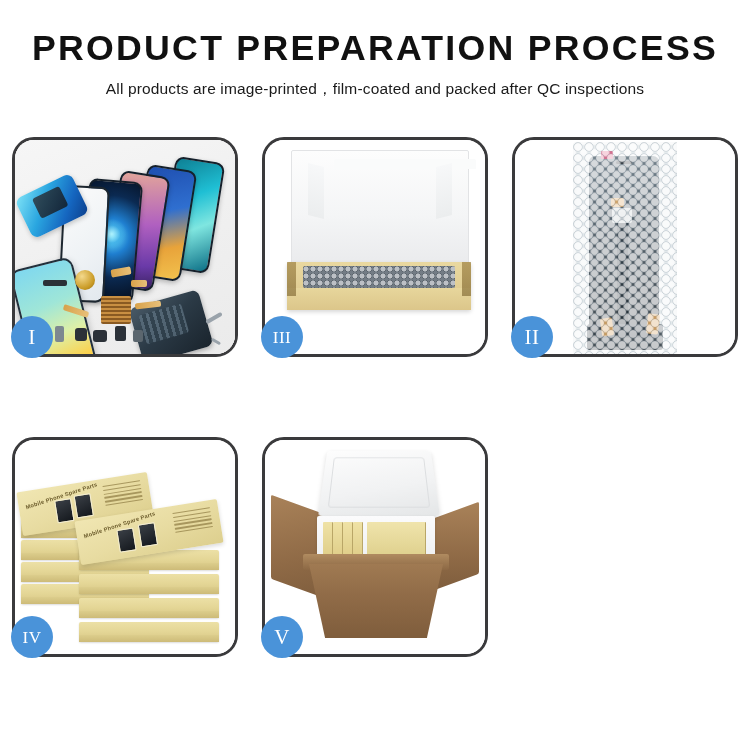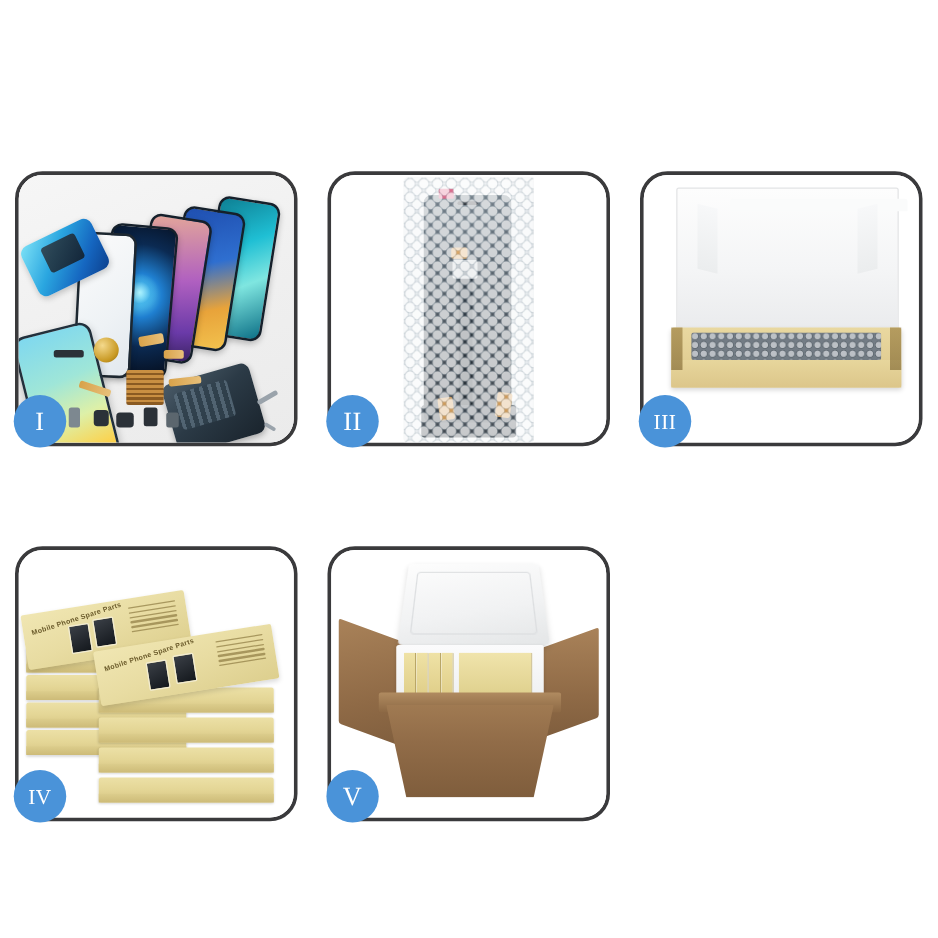--- a/index.html
+++ b/index.html
@@ -237,20 +237,24 @@
        background:rgba(140,112,76,.5);border-radius:1px;}
   .bc-sheet{position:absolute;right:6px;top:2px;width:52px;height:26px;
        background:linear-gradient(150deg,#fafafa,#ededed);transform:rotate(-12deg);
        border-radius:2px;}
 </style>
 </head>
 <body>
 
 <div class="page">
 
+  <div class="header">
+    <h1 class="title">PRODUCT PREPARATION PROCESS</h1>
+    <p class="subtitle">All products are image-printed，film-coated and packed after QC inspections</p>
+  </div>
 
   <div class="grid">
 
     <div class="panel">
       <div class="panel-inner p1">
         <div class="ghost"></div>
         <div class="phone ph5"></div>
         <div class="phone ph4"></div>
         <div class="phone ph3"></div>
         <div class="phone ph2"></div>
@@ -270,52 +274,52 @@
         <div class="part" style="left:100px;top:186px;width:11px;height:15px;border-radius:2px;"></div>
         <div class="part" style="left:40px;top:186px;width:9px;height:16px;border-radius:2px;background:#7d8890;"></div>
         <div class="part" style="left:118px;top:190px;width:10px;height:12px;border-radius:2px;background:#5b666e;"></div>
         <div class="part" style="left:190px;top:176px;width:18px;height:4px;border-radius:2px;background:#9aa3ab;transform:rotate(-30deg);"></div>
         <div class="part" style="left:196px;top:200px;width:10px;height:3px;border-radius:2px;background:#9aa3ab;transform:rotate(30deg);"></div>
       </div>
       <div class="badge">I</div>
     </div>
 
     <div class="panel">
+      <div class="panel-inner p3">
+        <div class="m-lid">
+          <div class="m-lid-top"></div>
+          <div class="m-lid-flapL"></div>
+          <div class="m-lid-flapR"></div>
+        </div>
+        <div class="m-tray">
+          <div class="m-tray-inner"></div>
+          <div class="m-tray-front"></div>
+          <div class="m-cornerL"></div>
+          <div class="m-cornerR"></div>
+        </div>
+      </div>
+      <div class="badge small">III</div>
+    </div>
+
+    <div class="panel">
       <div class="panel-inner p2">
         <div class="bagwrap">
           <div class="bag"></div>
           <div class="lcd"></div>
           <div class="ribbon"></div>
           <div class="connector"></div>
           <div class="tapeA"></div>
           <div class="bottomparts"></div>
           <div class="tapeB"></div>
           <div class="tapeC"></div>
           <div class="pinklabel"></div>
           <div class="bubbles"></div>
         </div>
       </div>
       <div class="badge">II</div>
-    </div>
-
-    <div class="panel">
-      <div class="panel-inner p3">
-        <div class="m-lid">
-          <div class="m-lid-top"></div>
-          <div class="m-lid-flapL"></div>
-          <div class="m-lid-flapR"></div>
-        </div>
-        <div class="m-tray">
-          <div class="m-tray-inner"></div>
-          <div class="m-tray-front"></div>
-          <div class="m-cornerL"></div>
-          <div class="m-cornerR"></div>
-        </div>
-      </div>
-      <div class="badge small">III</div>
     </div>
 
     <div class="panel">
       <div class="panel-inner p4">
         <div class="stackwrap">
 
           <div class="sbox" style="left:2px;top:62px;">
               <div class="edge"></div>
             </div>
           <div class="sbox" style="left:2px;top:84px;">

